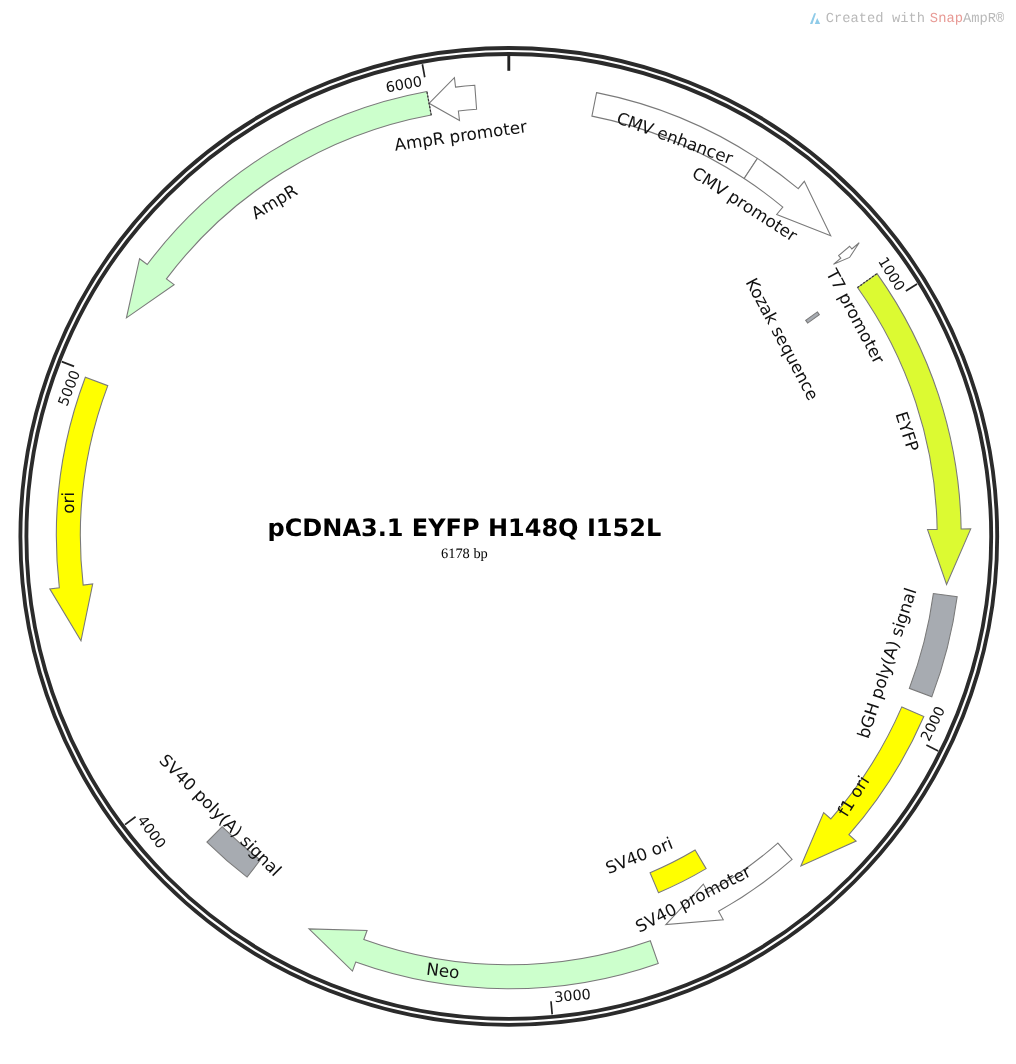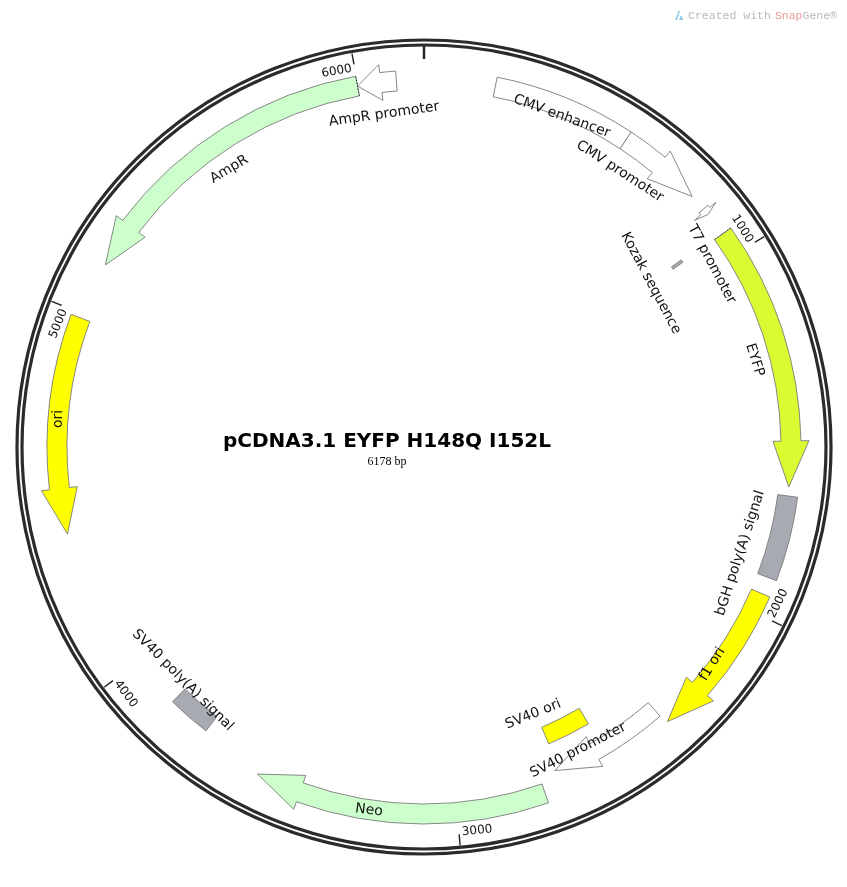--- a/index.html
+++ b/index.html
@@ -111,17 +111,17 @@
       </g>
     </g>
 </svg>
 
 <div class="watermark">
   <svg class="wm-icon" viewBox="0 0 10 11">
     <path d="M1 10 L4.5 1 L6 1 L3 10 Z" fill="#8fcbe8"></path>
     <path d="M5 10 L7 5 L9.5 10 Z" fill="#8fcbe8"></path>
   </svg>
   <span>Created with</span>
-  <span><span class="brand">Snap</span><span>Gene®</span></span>
+  <span><span class="brand">Snap</span><span>AmpR®</span></span>
 </div>
 
 <div class="title-block plasmid-name">pCDNA3.1 EYFP H148Q I152L</div>
 <div class="title-block plasmid-size">6178 bp</div>
 
 </body></html>

